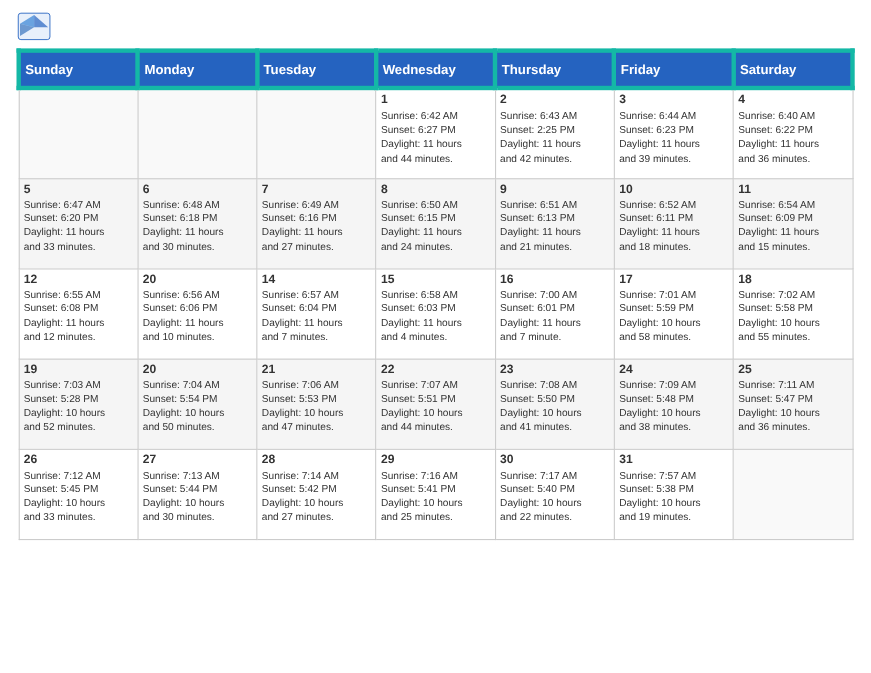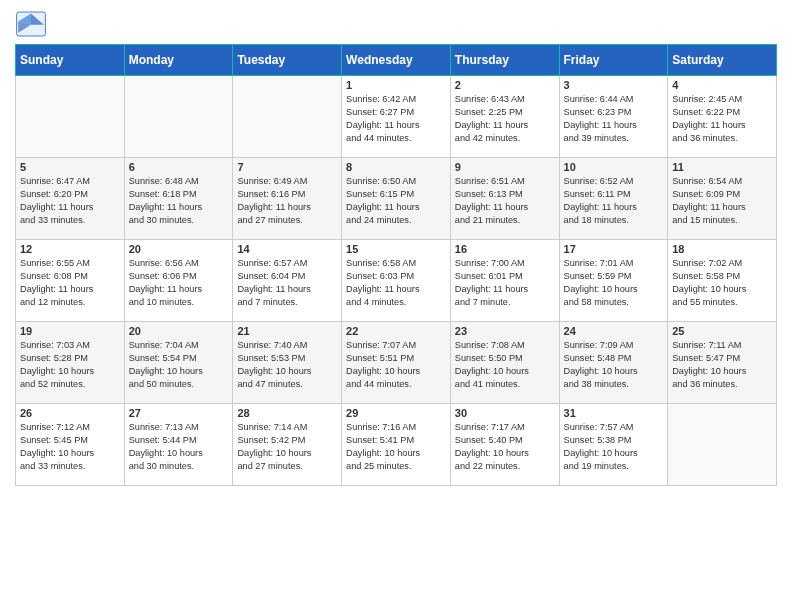--- a/index.html
+++ b/index.html
@@ -58,21 +58,21 @@
       border-collapse: collapse;
       table-layout: fixed;
     }
     thead tr th {
       background-color: #2563c0;
       color: #fff;
       font-size: 12px;
       font-weight: bold;
       padding: 8px 4px;
       text-align: left;
-      border: 1px solid #14b8a6;
+      border: 4px solid #14b8a6;
     }
     tbody tr td {
       vertical-align: top;
       font-size: 9.5px;
       color: #333;
       padding: 3px 4px;
       border: 1px solid #ccc;
       height: 82px;
       background: #fff;
     }
@@ -154,21 +154,21 @@
           </td>
           <td>
             <span class="day-num">3</span>
             <div class="cell-text">Sunrise: 6:44 AM</div>
             <div class="cell-text">Sunset: 6:23 PM</div>
             <div class="cell-text">Daylight: 11 hours</div>
             <div class="cell-text">and 39 minutes.</div>
           </td>
           <td>
             <span class="day-num">4</span>
-            <div class="cell-text">Sunrise: 2:45 AM</div>
+            <div class="cell-text">Sunrise: 6:40 AM</div>
             <div class="cell-text">Sunset: 6:22 PM</div>
             <div class="cell-text">Daylight: 11 hours</div>
             <div class="cell-text">and 36 minutes.</div>
           </td>
         </tr>
         <tr>
           <td>
             <span class="day-num">5</span>
             <div class="cell-text">Sunrise: 6:47 AM</div>
             <div class="cell-text">Sunset: 6:20 PM</div>
@@ -279,21 +279,21 @@
           </td>
           <td>
             <span class="day-num">20</span>
             <div class="cell-text">Sunrise: 7:04 AM</div>
             <div class="cell-text">Sunset: 5:54 PM</div>
             <div class="cell-text">Daylight: 10 hours</div>
             <div class="cell-text">and 50 minutes.</div>
           </td>
           <td>
             <span class="day-num">21</span>
-            <div class="cell-text">Sunrise: 7:40 AM</div>
+            <div class="cell-text">Sunrise: 7:06 AM</div>
             <div class="cell-text">Sunset: 5:53 PM</div>
             <div class="cell-text">Daylight: 10 hours</div>
             <div class="cell-text">and 47 minutes.</div>
           </td>
           <td>
             <span class="day-num">22</span>
             <div class="cell-text">Sunrise: 7:07 AM</div>
             <div class="cell-text">Sunset: 5:51 PM</div>
             <div class="cell-text">Daylight: 10 hours</div>
             <div class="cell-text">and 44 minutes.</div>

